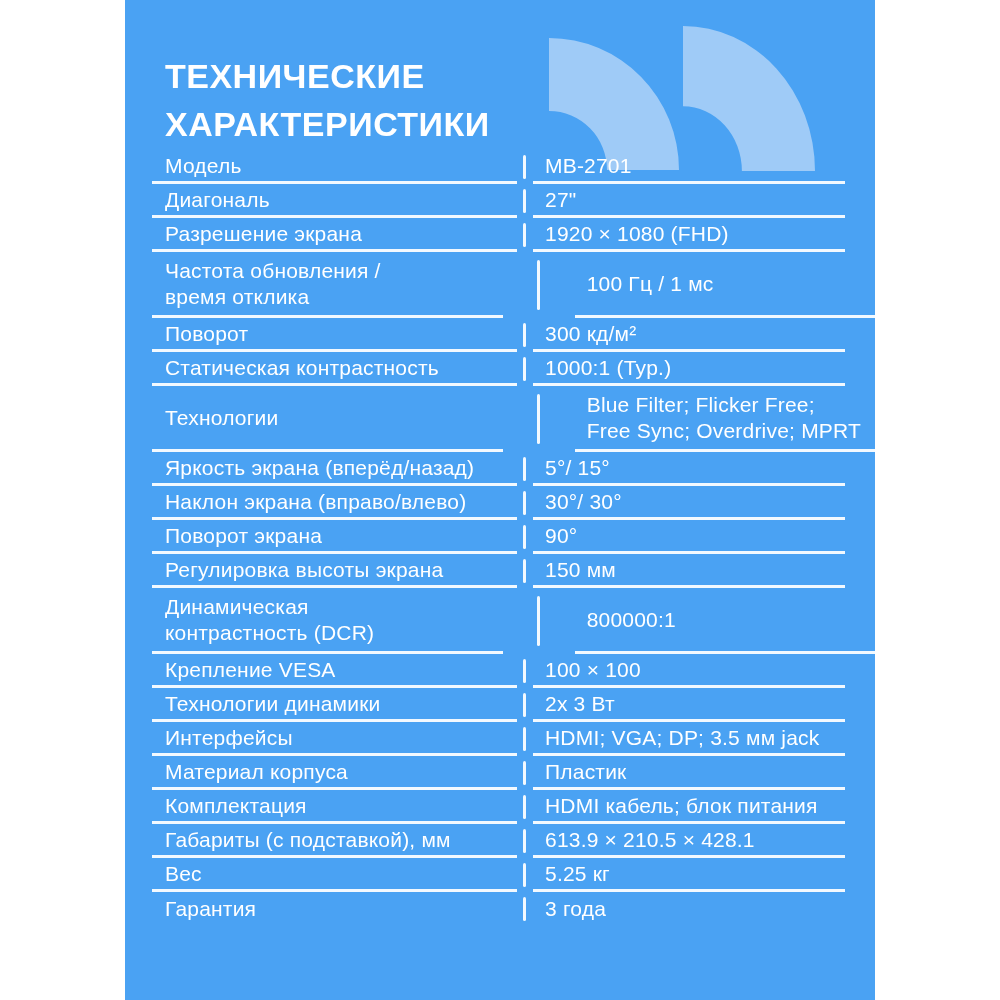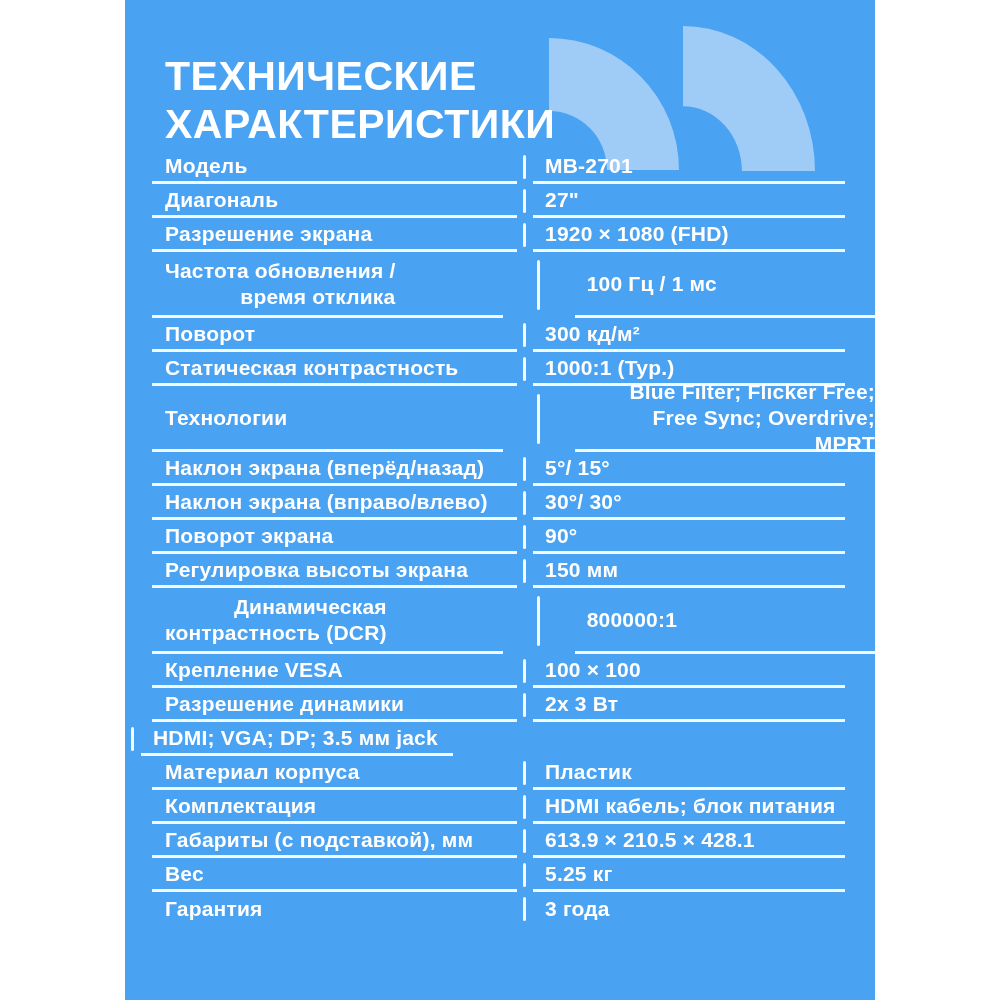--- a/index.html
+++ b/index.html
@@ -13,21 +13,21 @@
     margin-left:125px;
     background:#4aa2f3;
     box-sizing:border-box;
     padding-top:52px;
     overflow:hidden;
   }
   .title{
     position:relative;z-index:2;
     margin:0 0 0 40px;
     color:#ffffff;
-    font-size:41px;
+    font-size:34px;
     font-weight:800;
     line-height:48px;
     letter-spacing:.5px;
   }
   .title span{display:block;}
   .quote{position:absolute;z-index:1;}
   .quote path{fill:#9fcbf7;}
   .quote.q1{left:424px;top:38px;}
   .quote.q2{left:558px;top:26px;}
   .table{position:relative;z-index:2;margin-top:2px;}
@@ -47,25 +47,24 @@
     transform:translateY(-50%);
     width:3px;height:24px;
     background:rgba(255,255,255,.93);
     border-radius:2px;
   }
   .row.tall .gap::after{height:50px;}
   .value-cell{width:312px;padding-left:12px;}
   .label,.value{
     color:#ffffff;
     font-size:21px;
-    font-weight:700;
+    font-weight:400;
     line-height:26px;
     letter-spacing:.2px;
     white-space:pre-line;
-    text-align:right;
   }
 </style>
 </head>
 <body>
 
 <div class="panel" style="background: rgb(74, 162, 243);">
 
   <h1 class="title">
     <span>ТЕХНИЧЕСКИЕ</span>
     <span>ХАРАКТЕРИСТИКИ</span>
@@ -147,21 +146,21 @@
     </div>
     <div class="gap"></div>
     <div class="cell value-cell">
       <span class="value">Blue Filter; Flicker Free;
 Free Sync; Overdrive; MPRT</span>
     </div>
   </div>
 
   <div class="row">
     <div class="cell label-cell">
-      <span class="label">Наклон экрана (вперёд/назад)</span>
+      <span class="label">Яркость экрана (вперёд/назад)</span>
     </div>
     <div class="gap"></div>
     <div class="cell value-cell">
       <span class="value">5°/ 15°</span>
     </div>
   </div>
 
   <div class="row">
     <div class="cell label-cell">
       <span class="label">Наклон экрана (вправо/влево)</span>
@@ -208,29 +207,32 @@
       <span class="label">Крепление VESA</span>
     </div>
     <div class="gap"></div>
     <div class="cell value-cell">
       <span class="value">100 × 100</span>
     </div>
   </div>
 
   <div class="row">
     <div class="cell label-cell">
-      <span class="label">Разрешение динамики</span>
+      <span class="label">Технологии динамики</span>
     </div>
     <div class="gap"></div>
     <div class="cell value-cell">
       <span class="value">2x 3 Вт</span>
     </div>
   </div>
 
   <div class="row">
+    <div class="cell label-cell">
+      <span class="label">Интерфейсы</span>
+    </div>
     <div class="gap"></div>
     <div class="cell value-cell">
       <span class="value">HDMI; VGA; DP; 3.5 мм jack</span>
     </div>
   </div>
 
   <div class="row">
     <div class="cell label-cell">
       <span class="label">Материал корпуса</span>
     </div>

